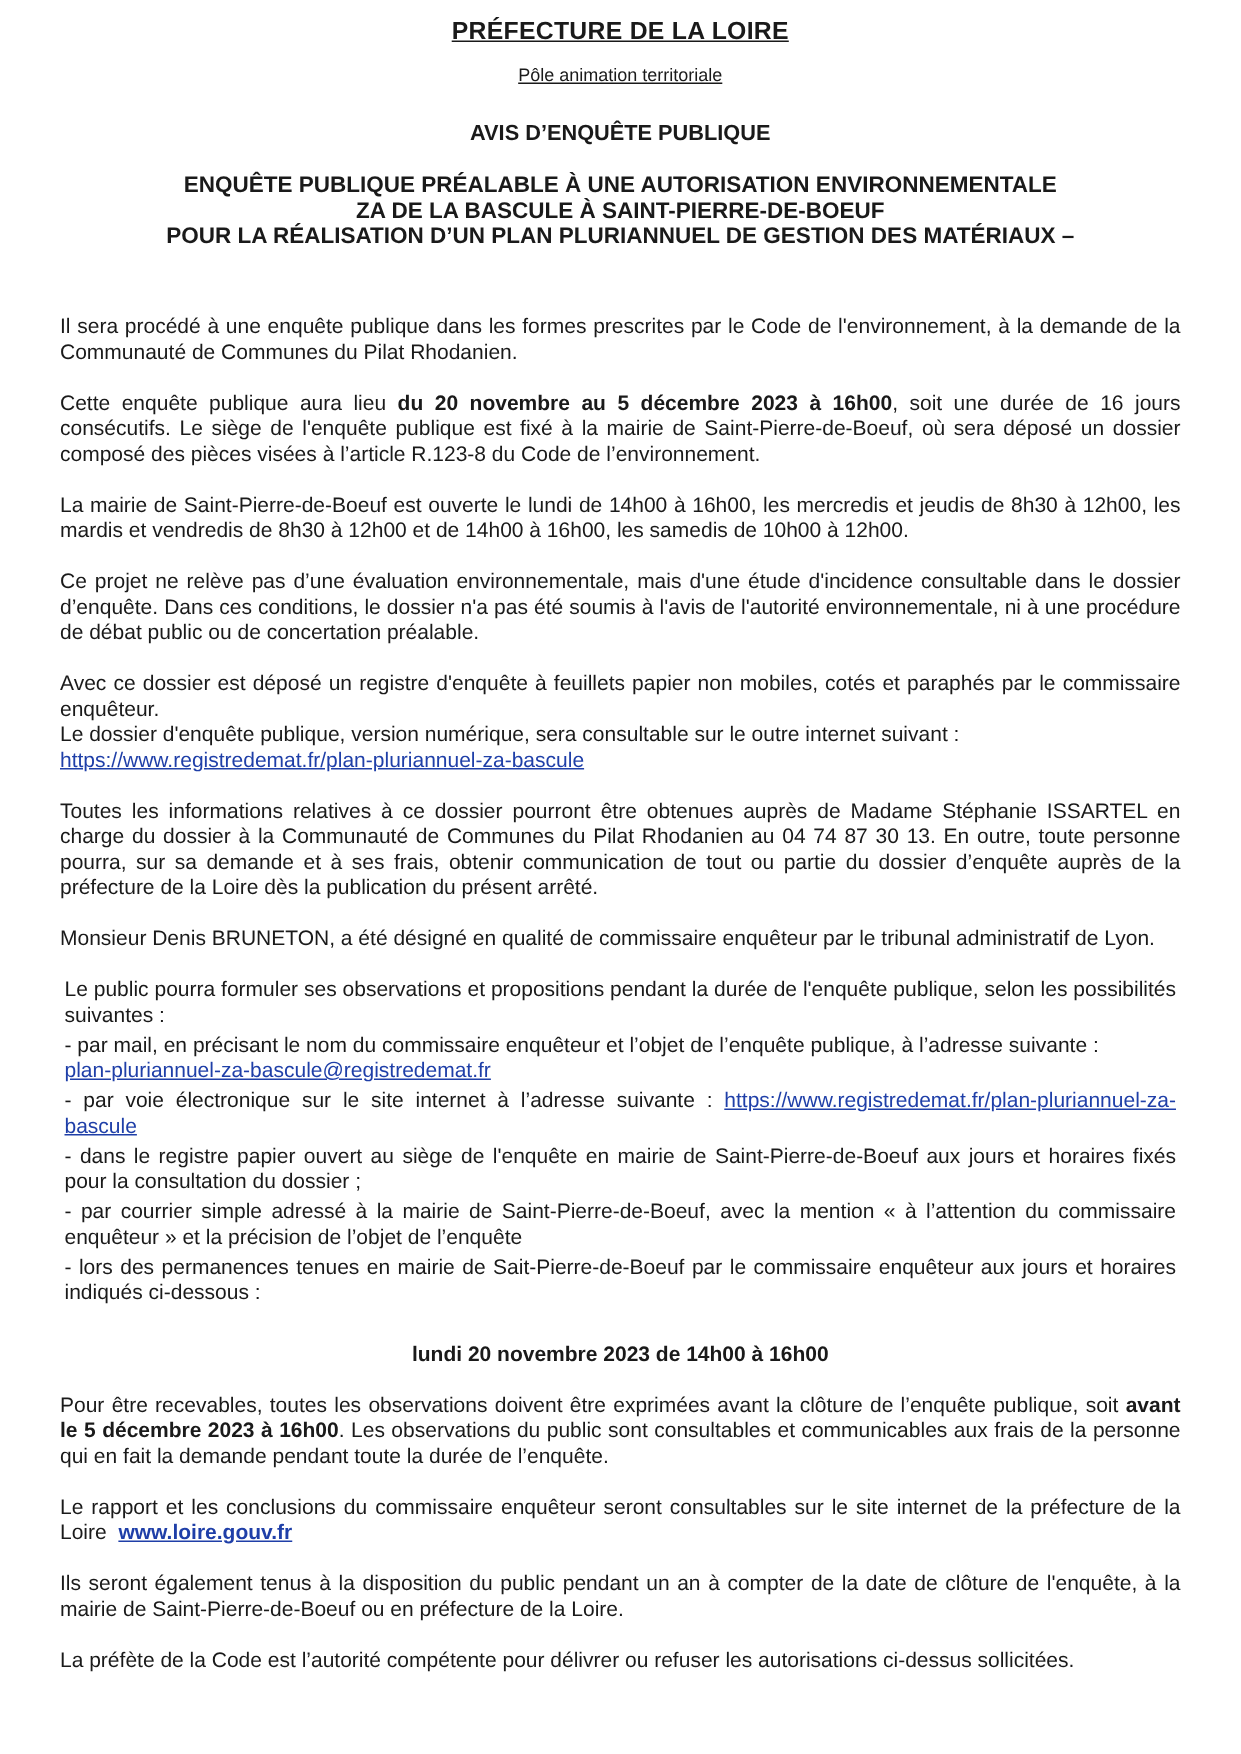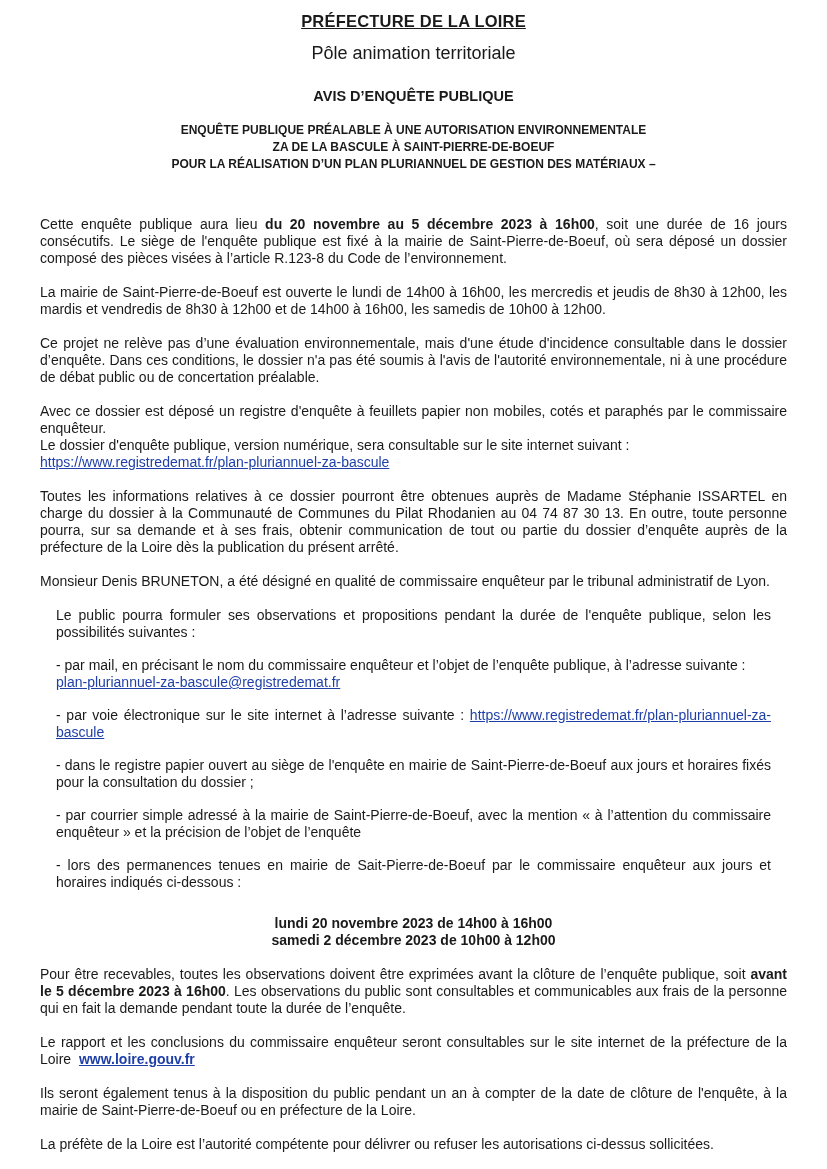--- a/index.html
+++ b/index.html
@@ -4,75 +4,75 @@
 <style>
   html, body { margin: 0; padding: 0; background: #ffffff; }
   body {
     width: 827px; height: 1169px; overflow: hidden;
     font-family: "Liberation Sans", sans-serif;
     color: #1a1a1a;
   }
   .page { position: relative; padding: 12px 40px 0 40px; box-sizing: border-box; width: 827px; }
   .center { text-align: center; }
   .h-pref { font-size: 16.5px; font-weight: bold; text-decoration: underline; margin: 0 0 12px 0; letter-spacing: 0.2px; }
-  .h-pole { font-size: 18px; margin: 0 0 24px 0; }
+  .h-pole { font-size: 12px; text-decoration: underline; margin: 0 0 24px 0; }
   .h-avis { font-size: 14.5px; font-weight: bold; margin: 12px 0 18px 0; }
-  .h-sub { font-size: 12px; font-weight: bold; line-height: 17px; margin: 0 0 43px 0; }
+  .h-sub { font-size: 15px; font-weight: bold; line-height: 17px; margin: 0 0 43px 0; }
   p { font-size: 14px; line-height: 17px; margin: 0 0 17px 0; text-align: justify; }
   a { color: #1f3fa8; text-decoration: underline; }
   a.bold { font-weight: bold; }
   .perm { font-size: 14px; font-weight: bold; line-height: 17px; text-align: center; margin: 24px 0 17px 0; }
-  .list-line { font-size: 14px; line-height: 17px; text-align: justify; margin: 16px; }
+  .list-line { font-size: 14px; line-height: 17px; text-align: justify; margin: 3px; }
 </style>
 </head>
 <body>
 
 <div class="page">
 
   <div class="center h-pref">PRÉFECTURE DE LA LOIRE</div>
   <div class="center h-pole">Pôle animation territoriale</div>
   <div class="center h-avis">AVIS D’ENQUÊTE PUBLIQUE</div>
   <div class="center h-sub">
     <div>ENQUÊTE PUBLIQUE PRÉALABLE À UNE AUTORISATION ENVIRONNEMENTALE</div>
     <div>ZA DE LA BASCULE À SAINT-PIERRE-DE-BOEUF</div>
     <div>POUR LA RÉALISATION D’UN PLAN PLURIANNUEL DE GESTION DES MATÉRIAUX –</div>
   </div>
 
+  <p>Il sera procédé à une enquête publique dans les formes prescrites par le Code de l'environnement, à la demande de la Communauté de Communes du Pilat Rhodanien.</p>
 
   <p><span>Cette enquête publique aura lieu </span><b>du 20 novembre au 5 décembre 2023 à 16h00</b><span>, soit une durée de 16 jours consécutifs. Le siège de l'enquête publique est fixé à la mairie de Saint-Pierre-de-Boeuf, où sera déposé un dossier composé des pièces visées à l’article R.123-8 du Code de l’environnement.</span></p>
 
   <p>La mairie de Saint-Pierre-de-Boeuf est ouverte le lundi de 14h00 à 16h00, les mercredis et jeudis de 8h30 à 12h00, les mardis et vendredis de 8h30 à 12h00 et de 14h00 à 16h00, les samedis de 10h00 à 12h00.</p>
 
   <p>Ce projet ne relève pas d’une évaluation environnementale, mais d'une étude d'incidence consultable dans le dossier d’enquête. Dans ces conditions, le dossier n'a pas été soumis à l'avis de l'autorité environnementale, ni à une procédure de débat public ou de concertation préalable.</p>
 
   <p>
     <span>Avec ce dossier est déposé un registre d'enquête à feuillets papier non mobiles, cotés et paraphés par le commissaire enquêteur.</span><br>
-    <span>Le dossier d'enquête publique, version numérique, sera consultable sur le site internet suivant :</span><br>
+    <span>Le dossier d'enquête publique, version numérique, sera consultable sur le outre internet suivant :</span><br>
     <a href="#">https://www.registredemat.fr/plan-pluriannuel-za-bascule</a>
   </p>
 
   <p>Toutes les informations relatives à ce dossier pourront être obtenues auprès de Madame Stéphanie ISSARTEL en charge du dossier à la Communauté de Communes du Pilat Rhodanien au 04 74 87 30 13. En outre, toute personne pourra, sur sa demande et à ses frais, obtenir communication de tout ou partie du dossier d’enquête auprès de la préfecture de la Loire dès la publication du présent arrêté.</p>
 
   <p>Monsieur Denis BRUNETON, a été désigné en qualité de commissaire enquêteur par le tribunal administratif de Lyon.</p>
 
   <div>
     <p class="list-line">Le public pourra formuler ses observations et propositions pendant la durée de l'enquête publique, selon les possibilités suivantes :</p>
     <p class="list-line"><span>- par mail, en précisant le nom du commissaire enquêteur et l’objet de l’enquête publique, à l’adresse suivante :</span><br><a href="#">plan-pluriannuel-za-bascule@registredemat.fr</a></p>
     <p class="list-line"><span>- par voie électronique sur le site internet à l’adresse suivante : </span><a href="#">https://www.registredemat.fr/plan-pluriannuel-za-bascule</a></p>
     <p class="list-line">- dans le registre papier ouvert au siège de l'enquête en mairie de Saint-Pierre-de-Boeuf aux jours et horaires fixés pour la consultation du dossier ;</p>
     <p class="list-line">- par courrier simple adressé à la mairie de Saint-Pierre-de-Boeuf, avec la mention « à l’attention du commissaire enquêteur » et la précision de l’objet de l’enquête</p>
     <p class="list-line">- lors des permanences tenues en mairie de Sait-Pierre-de-Boeuf par le commissaire enquêteur aux jours et horaires indiqués ci-dessous :</p>
   </div>
 
   <div class="perm">
     <div>lundi 20 novembre 2023 de 14h00 à 16h00</div>
-    <div>samedi 2 décembre 2023 de 10h00 à 12h00</div>
   </div>
 
   <p><span>Pour être recevables, toutes les observations doivent être exprimées avant la clôture de l’enquête publique, soit </span><b>avant le 5 décembre 2023 à 16h00</b><span>. Les observations du public sont consultables et communicables aux frais de la personne qui en fait la demande pendant toute la durée de l’enquête.</span></p>
 
   <p><span style="white-space:pre-wrap">Le rapport et les conclusions du commissaire enquêteur seront consultables sur le site internet de la préfecture de la Loire  </span><a href="#" class="bold">www.loire.gouv.fr</a></p>
 
   <p>Ils seront également tenus à la disposition du public pendant un an à compter de la date de clôture de l'enquête, à la mairie de Saint-Pierre-de-Boeuf ou en préfecture de la Loire.</p>
 
-  <p>La préfète de la Loire est l’autorité compétente pour délivrer ou refuser les autorisations ci-dessus sollicitées.</p>
+  <p>La préfète de la Code est l’autorité compétente pour délivrer ou refuser les autorisations ci-dessus sollicitées.</p>
 
 </div>
 
 </body></html>

